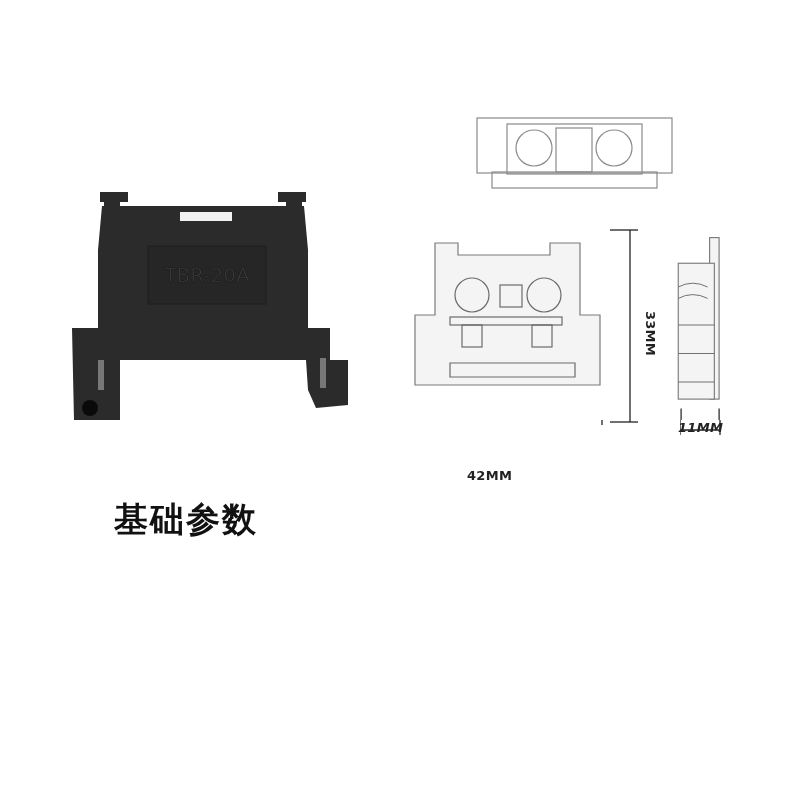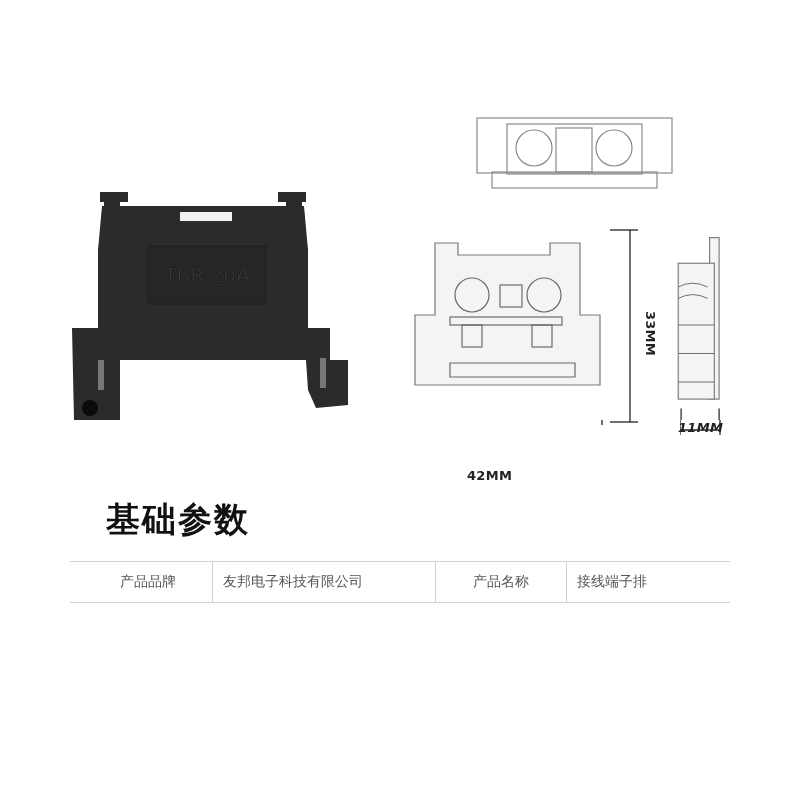--- a/index.html
+++ b/index.html
@@ -14,21 +14,21 @@
   
   #top-view { left: 472px; top: 110px; width: 205px; height: 80px; }
   #front-drawing { left: 390px; top: 225px; width: 250px; height: 200px; }
   #side-drawing { left: 672px; top: 230px; width: 60px; height: 190px; }
 
   .dim-label { font-family: "DejaVu Sans", sans-serif; font-weight: bold; font-size: 13px; color: #222; letter-spacing: 0.3px; }
   #dim-width-label { left: 467px; top: 447px; margin-top: 21px; }
   #dim-side-label { left: 678px; top: 420px; font-style: italic; }
   #dim-height-label { left: 628px; top: 326px; transform: rotate(90deg); transform-origin: center; white-space: nowrap; }
 
-  #section-title { left: 106px; top: 497px; font-size: 34px; font-weight: bold; color: #111; letter-spacing: 2px; }
+  #section-title { left: 114px; top: 497px; font-size: 34px; font-weight: bold; color: #111; letter-spacing: 2px; }
 
   
   #spec-table { left: 70px; top: 561px; width: 660px; border-collapse: collapse; }
   #spec-table td { height: 40px; border-bottom: 1px solid #d0d0d0; font-size: 14px; color: #555; padding: 0; vertical-align: middle; }
   #spec-table tr:first-child td { border-top: 1px solid #d0d0d0; }
   #spec-table td.k1 { width: 128px; text-align: center; padding-left: 14px; }
   #spec-table td.v1 { width: 212px; padding-left: 10px; border-left: 1px solid #d0d0d0; font-family: "Liberation Sans", sans-serif; }
   #spec-table td.k2 { width: 130px; text-align: center; border-left: 1px solid #d0d0d0; }
   #spec-table td.v2 { padding-left: 10px; border-left: 1px solid #d0d0d0; font-family: "Liberation Sans", sans-serif; }
   sup { font-size: 8px; }
@@ -118,20 +118,14 @@
 </svg>
 
 <div id="dim-width-label" class="abs dim-label">42MM</div>
 <div id="dim-height-label" class="abs dim-label">33MM</div>
 <div id="dim-side-label" class="abs dim-label">11MM</div>
 
 <div id="section-title" class="abs">基础参数</div>
 
 <table id="spec-table" class="abs">
   <tbody>
-      <tr>
-    <td class="k1">产品品牌</td>
-    <td class="v1">友邦电子科技有限公司</td>
-    <td class="k2">产品名称</td>
-    <td class="v2">接线端子排</td>
-  </tr>
 </tbody>
   </table>
 
 </body></html>

